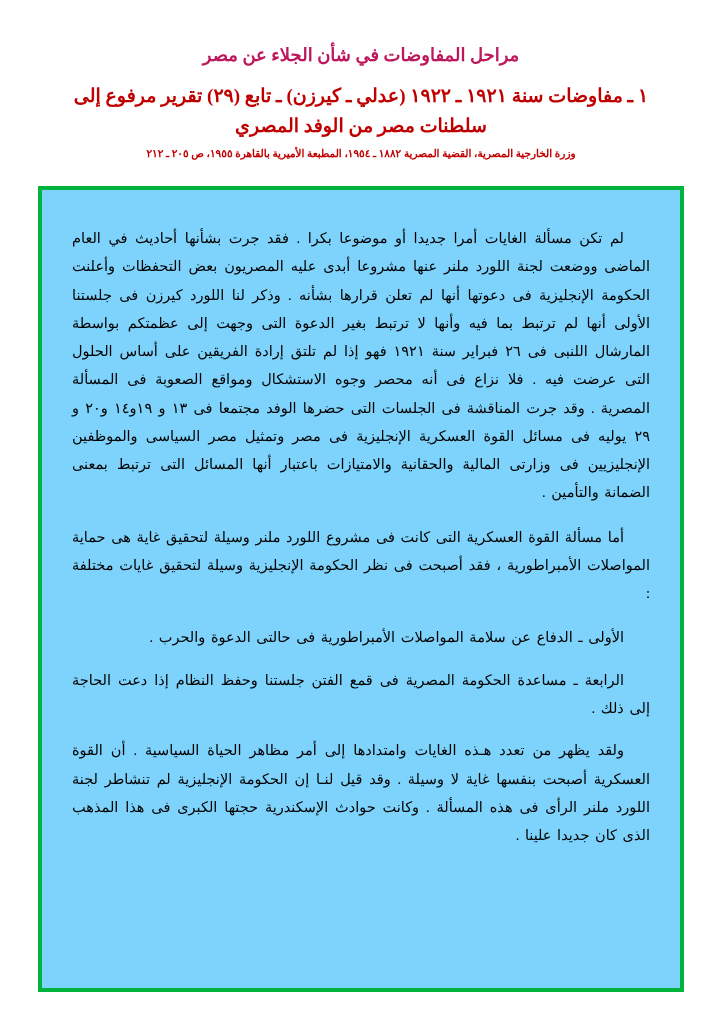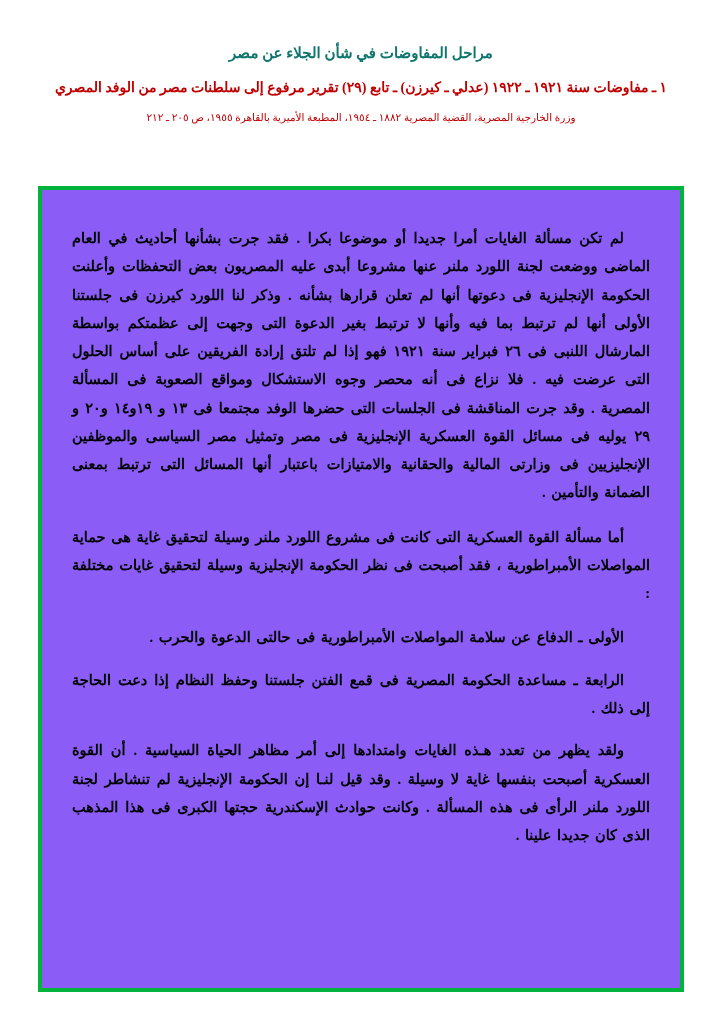--- a/index.html
+++ b/index.html
@@ -20,54 +20,53 @@
     height: 1028px;
     box-sizing: border-box;
     padding: 0;
     position: relative;
   }
   .header {
     text-align: center;
     padding: 0 40px;
   }
   .doc-title {
-    font-size: 15px;
+    font-size: 18px;
     font-weight: bold;
-    color: #0f766e;
+    color: #be185d;
     margin-top: 42px;
     line-height: 1.5;
     letter-spacing: 0px;
   }
   .doc-subtitle {
-    font-size: 14px;
+    font-size: 19px;
     font-weight: bold;
     color: #c00000;
     margin-top: 12px;
     line-height: 1.6;
     padding: 0 6px;
   }
   .doc-source {
     font-size: 10.5px;
-    font-weight: normal;
+    font-weight: bold;
     color: #c00000;
-    margin-top: 11px;
+    margin-top: 4px;
     line-height: 1.5;
   }
   .content-frame {
     position: absolute;
     top: 144px;
     left: 38px;
     right: 38px;
     bottom: 78px;
     border: 4px solid #00b33c;
-    background: #8b5cf6;
+    background: #7dd3fc;
     box-sizing: border-box;
     padding: 34px 30px 20px 30px;
     overflow: hidden;
-    font-weight: bold;
   }
   .para {
     font-size: 14.5px;
     line-height: 1.95;
     text-align: justify;
     text-justify: inter-word;
     margin: 0 0 16px 0;
     word-spacing: 2px;
   }
   .para.indent {

